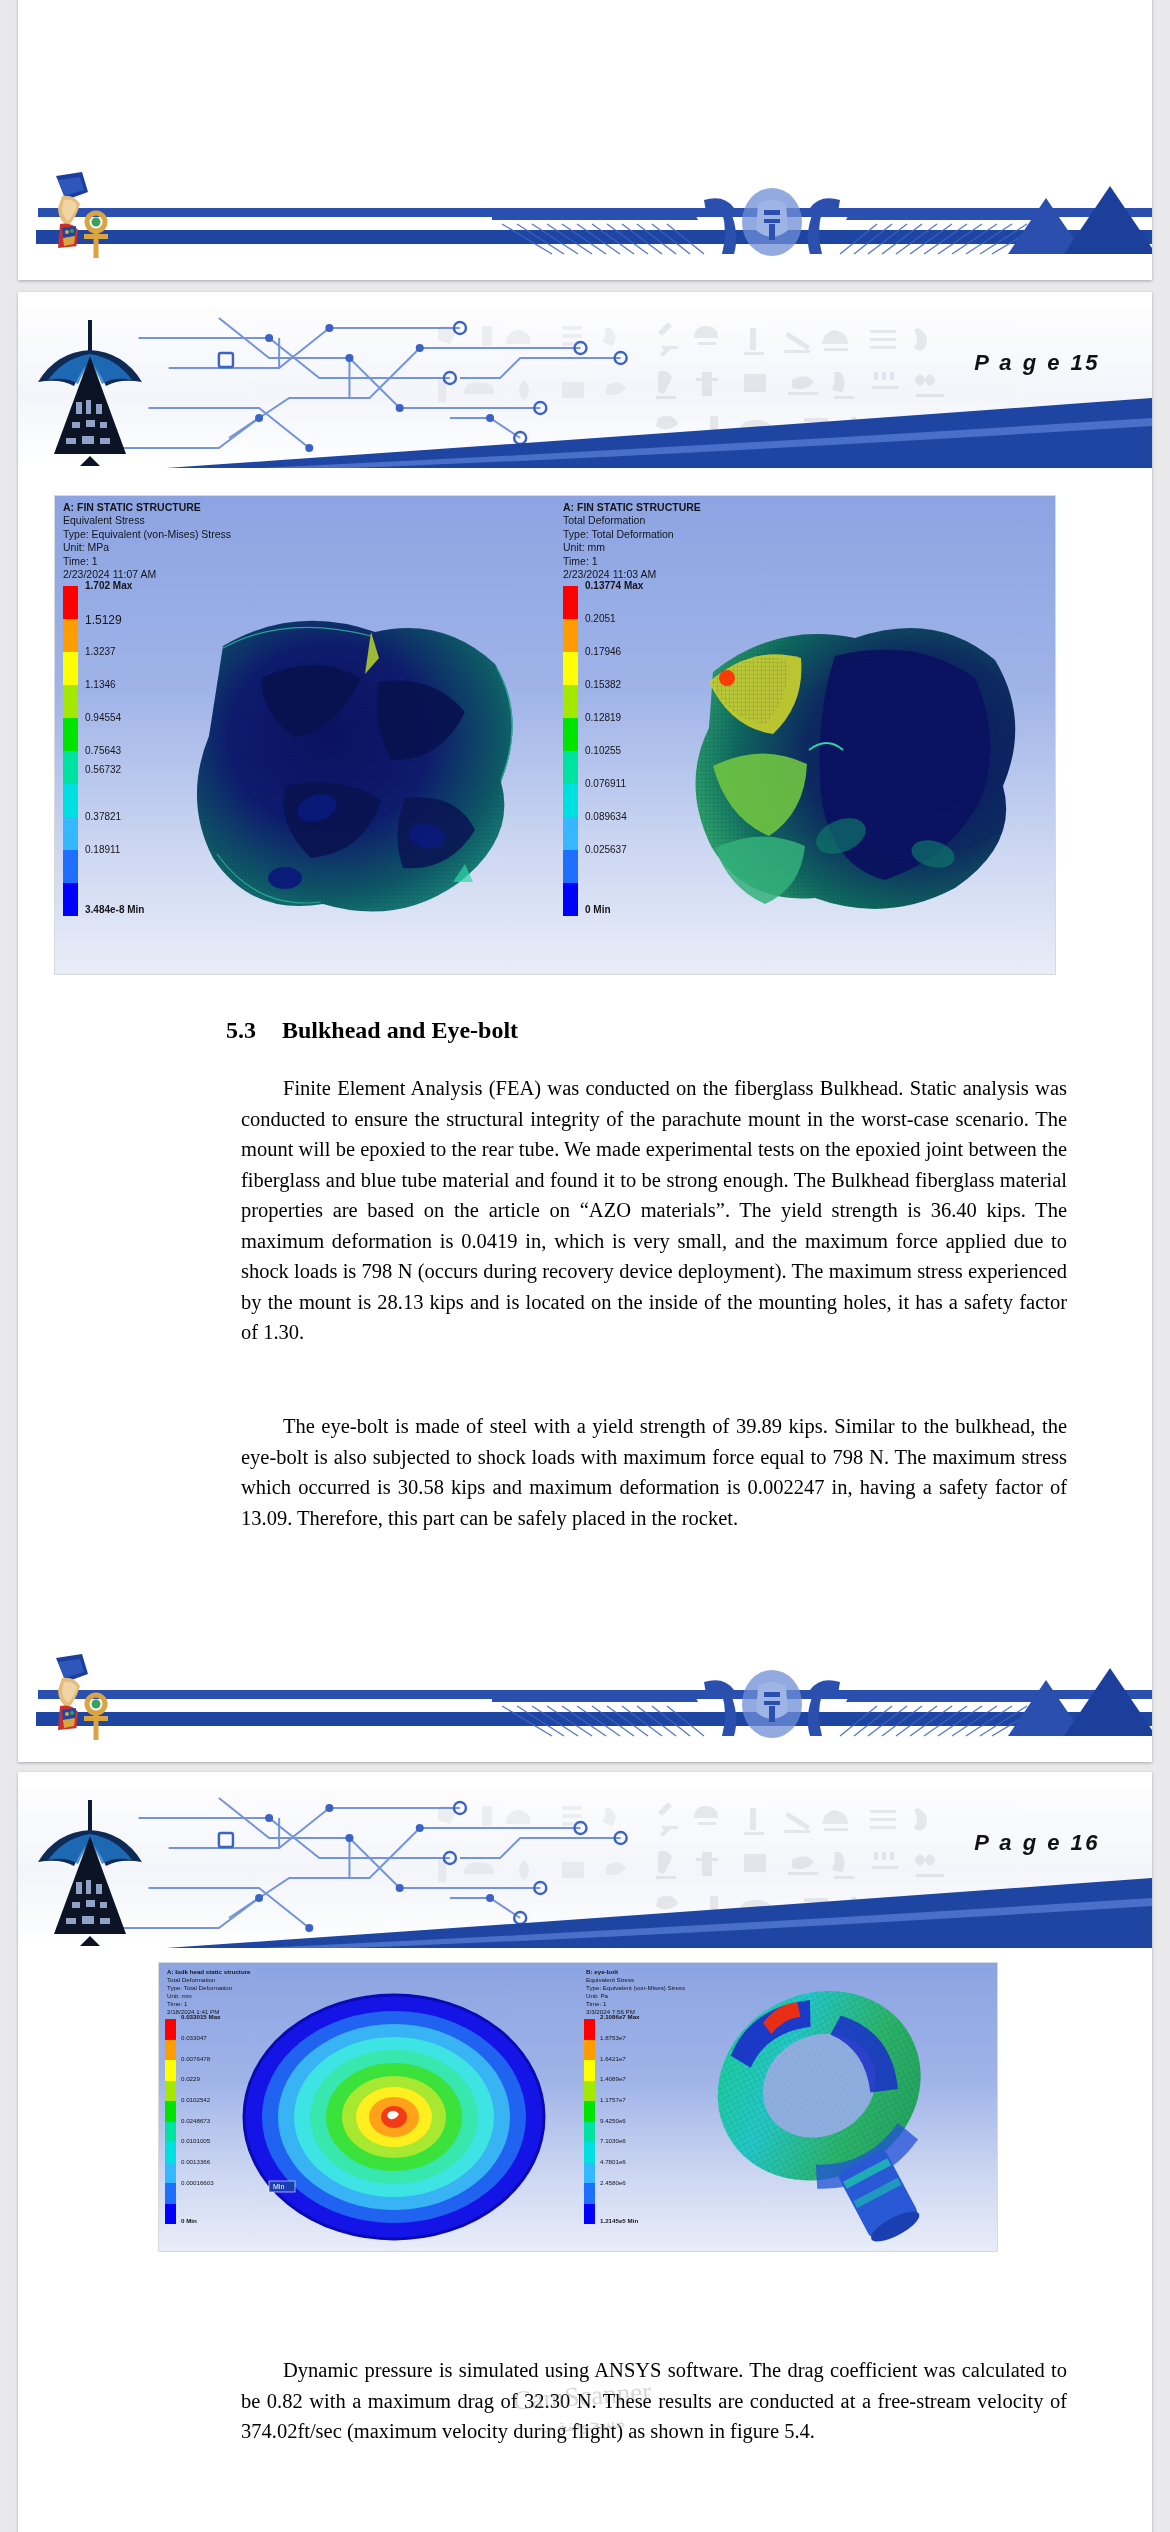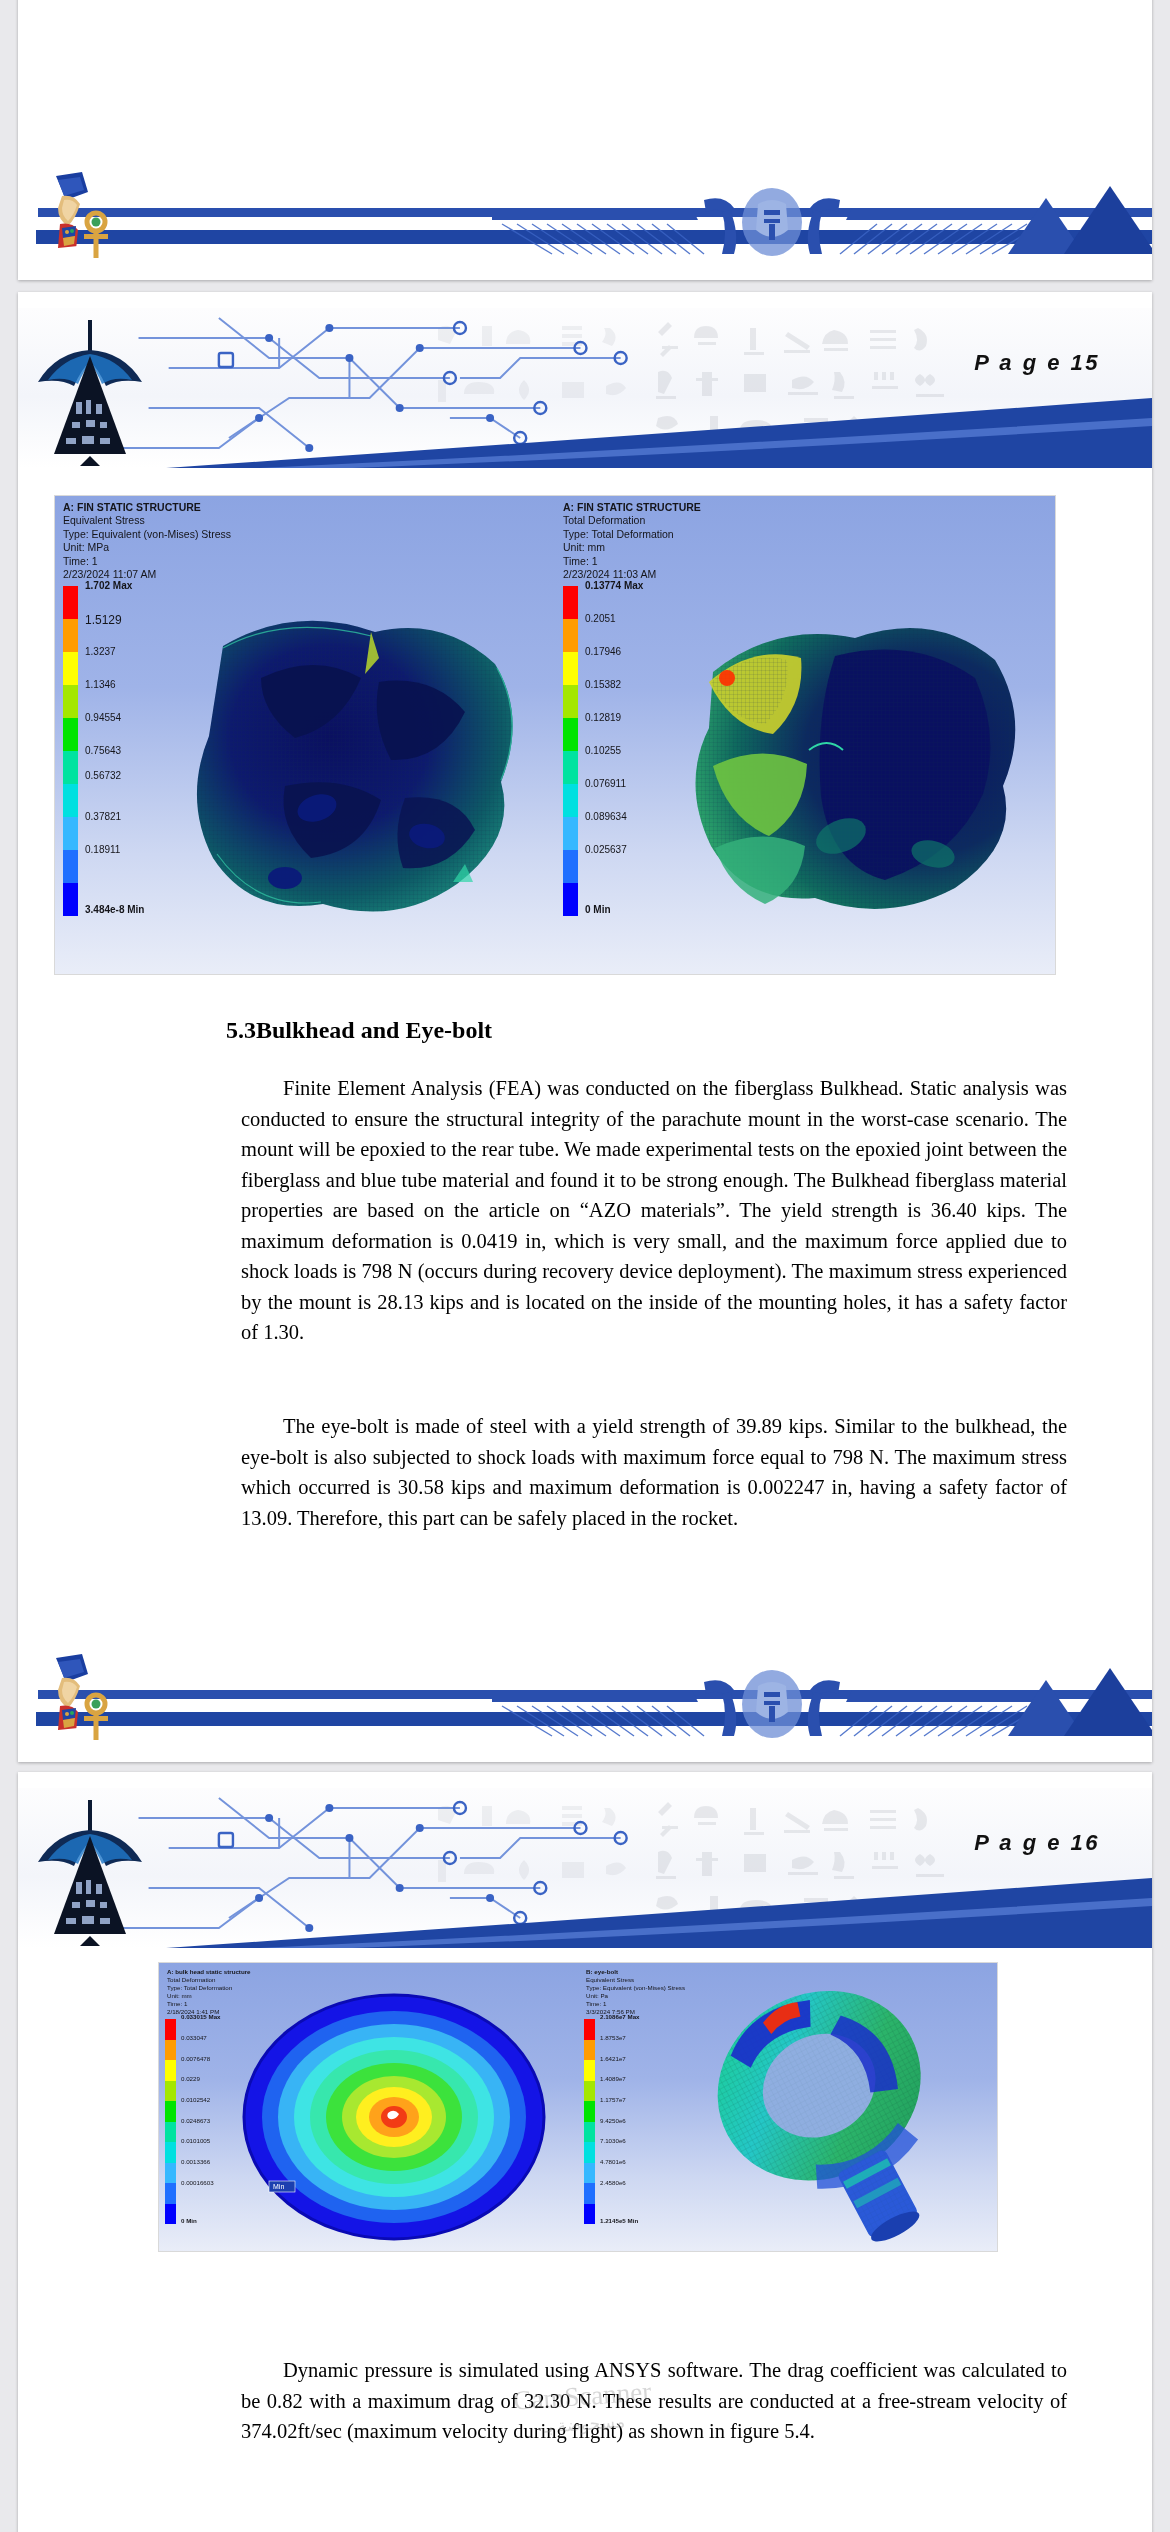--- a/index.html
+++ b/index.html
@@ -102,21 +102,21 @@
     text-align:center;
     font-family:"Liberation Serif", serif;
     font-weight:bold;
     color:#000;
   }
 
   h2.sect {
     font-family:"Liberation Serif", serif;
     font-weight:bold; color:#000;
     margin:0;
-    display:flex; 
+    display:flex; gap:26px;
   }
   p.body {
     font-family:"Liberation Serif", serif;
     color:#000; margin:15px;
     text-align:justify;
   }
   .indent { text-indent:42px; }
 
   .watermark {
     position:absolute;
@@ -343,21 +343,21 @@
             <div class="seg" style="height:33px; background:#35b8ff;"></div>
             <div class="seg" style="height:33px; background:#1f6fff;"></div>
             <div class="seg" style="height:33px; background:#0000ff;"></div>
           </div>
           <div class="lbl bold" style="top:-6px;  font-size:10px;">1.702 Max</div>
           <div class="lbl" style="top:27px;  font-size:12px;">1.5129</div>
           <div class="lbl" style="top:60px;  font-size:10px;">1.3237</div>
           <div class="lbl" style="top:93px;  font-size:10px;">1.1346</div>
           <div class="lbl" style="top:126px; font-size:10px;">0.94554</div>
           <div class="lbl" style="top:159px; font-size:10px;">0.75643</div>
-          <div class="lbl" style="top:184px; font-size:10px;">0.56732</div>
+          <div class="lbl" style="top:178px; font-size:10px;">0.56732</div>
           <div class="lbl" style="top:225px; font-size:10px;">0.37821</div>
           <div class="lbl" style="top:258px; font-size:10px;">0.18911</div>
           <div class="lbl bold" style="top:318px; font-size:10px;">3.484e-8 Min</div>
         </div>
 
         <svg class="mesh" style="left:110px; top:90px; width:390px; height:360px;" viewBox="0 0 390 360">
           <defs>
             <radialGradient id="m1" cx="42%" cy="40%" r="70%">
               <stop offset="0%" stop-color="#0a1060"></stop>
               <stop offset="45%" stop-color="#0d1a6e"></stop>

